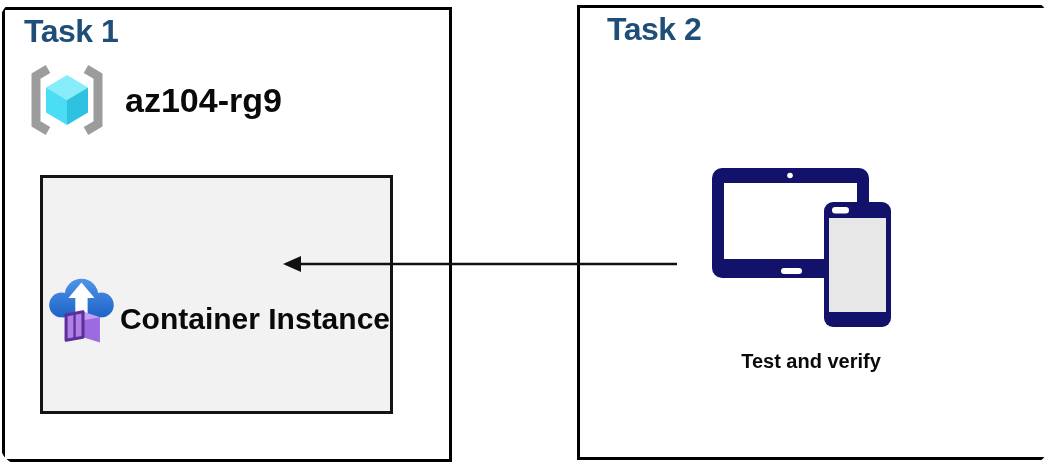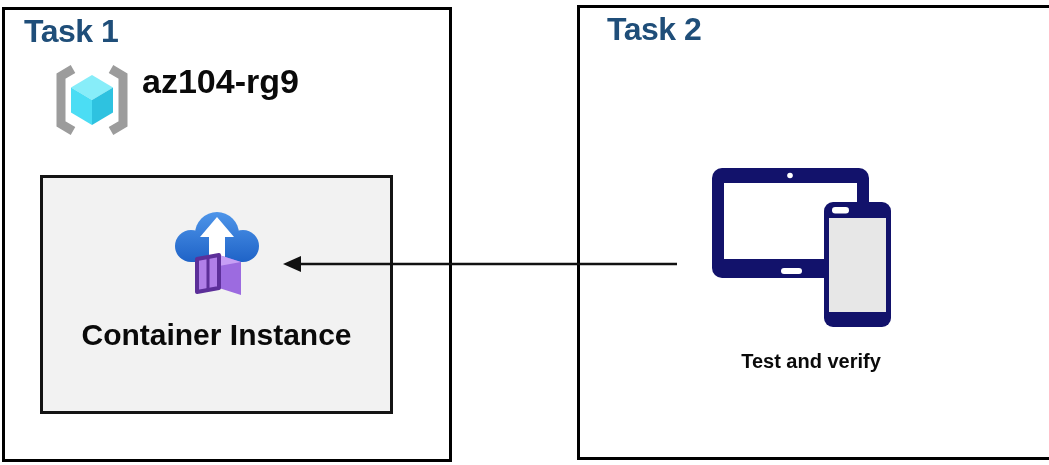--- a/index.html
+++ b/index.html
@@ -4,20 +4,21 @@
 <style>
   html, body { margin: 0; padding: 0; background: #ffffff; }
   * { box-sizing: border-box; }
   .canvas {
     position: relative;
     width: 1049px;
     height: 465px;
     background: #ffffff;
     font-family: "Liberation Sans", sans-serif;
     overflow: hidden;
+    border-radius: 21px;
   }
   .task-box {
     position: absolute;
     border: 3px solid #000000;
     background: #ffffff;
   }
   .task1 { left: 2px;   top: 7px; width: 450px; height: 455px; }
   .task2 { left: 553px; top: 5px; width: 493px; height: 455px; margin-left: 24px; }
   .task-title {
     position: absolute;
@@ -25,39 +26,38 @@
     font-weight: 700;
     letter-spacing: -0.5px;
     color: #1F4E79;
     line-height: 1.2;
     white-space: nowrap;
   }
   .task1 .task-title { left: 19px; top: 2px; }
   .task2 .task-title { left: 27px; top: 2px; }
   .rg-row {
     position: absolute;
-    left: 45px; top: 52px;
+    left: 20px; top: 52px;
     display: flex;
-    align-items: flex-start;
-    gap: 8px;
+    align-items: center;
+    gap: 16px;
   }
   .rg-name {
     font-size: 34px;
     font-weight: 700;
     color: #0A0A0A;
     white-space: nowrap;
   }
   .ci-box {
     position: absolute;
     left: 35px; top: 165px;
     width: 353px; height: 239px;
     background: #F2F2F2;
     border: 3px solid #141414;
     display: flex;
-    flex-direction: column;
     align-items: center;
     padding-top: 26px;
   }
   .ci-label {
     margin-top: 22px;
     font-size: 30px;
     font-weight: 700;
     color: #0A0A0A;
     white-space: nowrap;
     line-height: 1.1;

